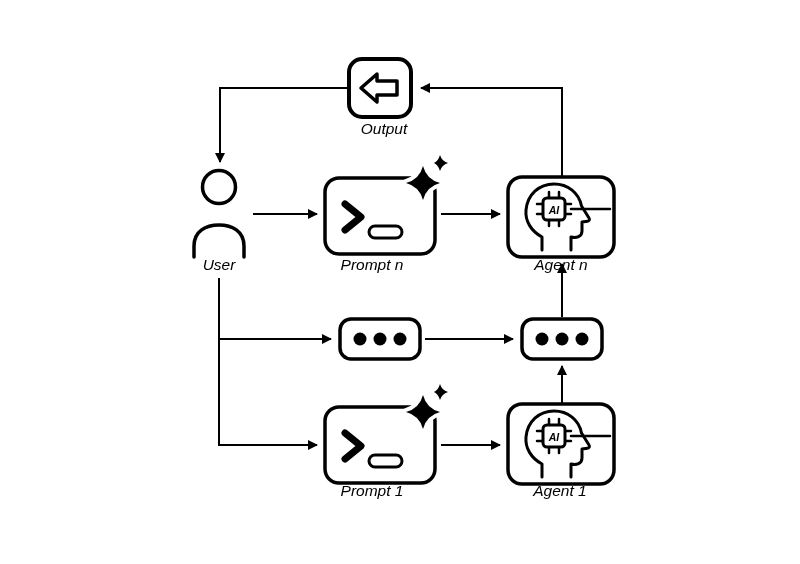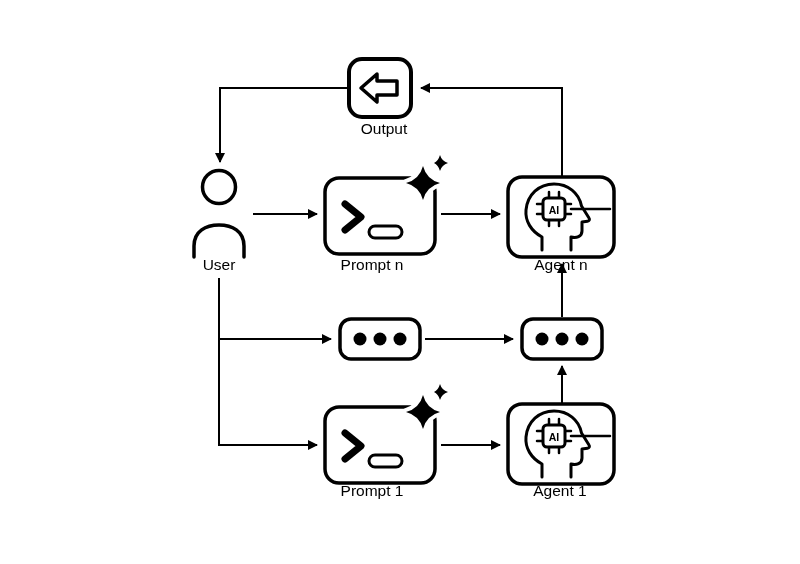--- a/index.html
+++ b/index.html
@@ -2,20 +2,21 @@
 <html><head>
 <meta charset="utf-8">
 <style>
   html,body{margin:0;padding:0;background:#fff;}
   .canvas{
     position:relative;
     width:800px;height:564px;
     background:#ffffff;
     overflow:hidden;
     font-family:"Liberation Sans", sans-serif;
+    font-style:italic;
   }
   svg{position:absolute;left:0;top:0;}
   .node-label{
     font-family:"Liberation Sans", sans-serif;
     font-size:15.5px;
     fill:#000;
   }
   .chip-label{
     font-family:"Liberation Sans", sans-serif;
     font-size:10.5px;

